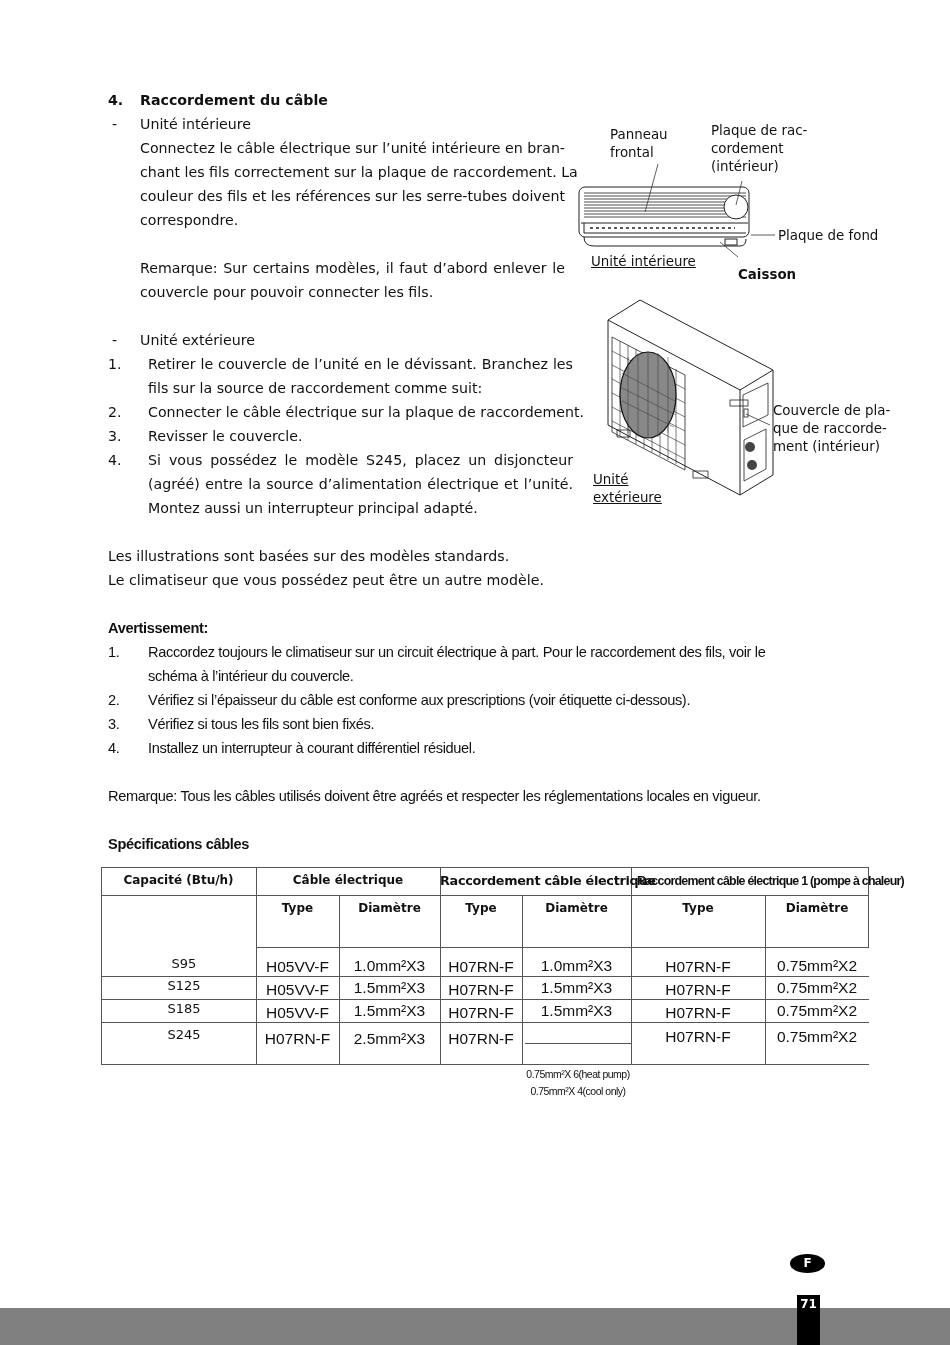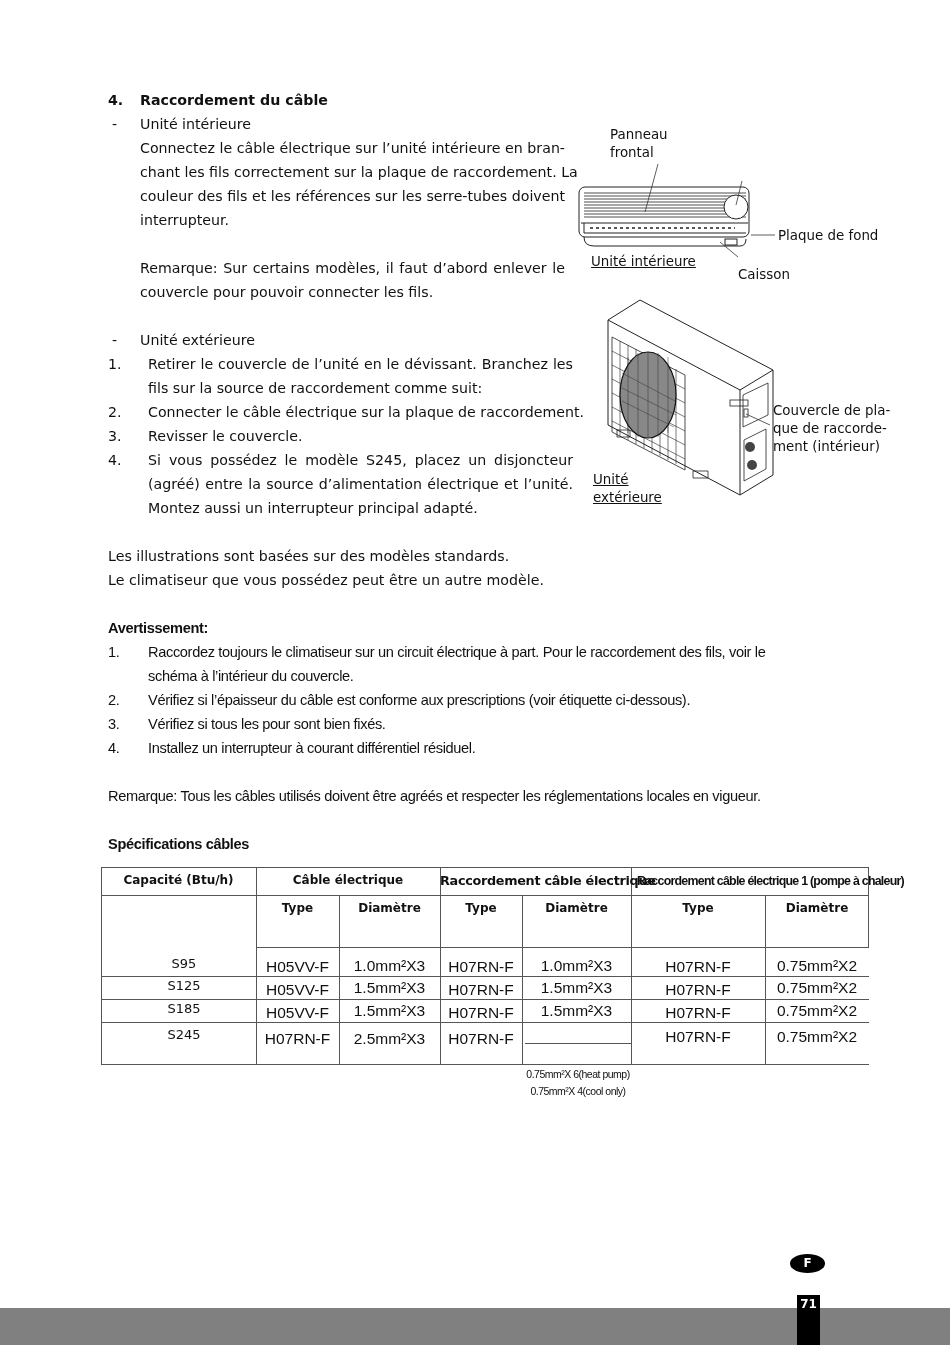--- a/index.html
+++ b/index.html
@@ -35,21 +35,21 @@
 
 <div class="abs txt bold" style="left:108px; top:88px;">4.</div>
 <div class="abs txt bold" style="left:140px; top:88px;">Raccordement du câble</div>
 
 <div class="abs txt" style="left:112px; top:112px;">-</div>
 <div class="abs txt" style="left:140px; top:112px;">Unité intérieure</div>
 <div class="abs txt" style="left:140px; top:136px;">
   <span class="just">Connectez le câble électrique sur l’unité intérieure en bran-</span>
   <span class="just">chant les fils correctement sur la plaque de raccordement. La</span>
   <span class="just">couleur des fils et les références sur les serre-tubes doivent</span>
-  <span style="display:block">interrupteur.</span>
+  <span style="display:block">correspondre.</span>
 </div>
 <div class="abs txt" style="left:140px; top:256px;">
   <span class="just">Remarque: Sur certains modèles, il faut d’abord enlever le</span>
   <span style="display:block">couvercle pour pouvoir connecter les fils.</span>
 </div>
 
 <div class="abs txt" style="left:112px; top:328px;">-</div>
 <div class="abs txt" style="left:140px; top:328px;">Unité extérieure</div>
 
 <div class="txt">
@@ -93,23 +93,28 @@
       <line x1="88" y1="49" x2="75" y2="97"></line>
       <line x1="172" y1="66" x2="166" y2="90"></line>
       <line x1="181" y1="120" x2="205" y2="120"></line>
       <line x1="150" y1="127" x2="168" y2="142"></line>
     </g>
   </svg>
   <div class="lbl" style="left:40px; top:11px;">
     <div>Panneau</div>
     <div>frontal</div>
   </div>
+  <div class="lbl" style="left:141px; top:7px;">
+    <div>Plaque de rac-</div>
+    <div>cordement</div>
+    <div>(intérieur)</div>
+  </div>
   <div class="lbl" style="left:208px; top:112px;">Plaque de fond</div>
   <div class="lbl ul" style="left:21px; top:138px;">Unité intérieure</div>
-  <div class="lbl" style="left:168px; top:151px;">Caisson</div>
+  <div class="lbl" style="left:168px; top:151px;font-weight:bold;">Caisson</div>
 </div>
 
 <div class="abs" style="left:580px; top:295px; width:320px; height:225px;">
   <svg width="320" height="225" viewBox="0 0 320 225">
     <g fill="none" stroke="#222" stroke-width="1">
       <path d="M28 25 L60 5 L193 75 L193 180 L160 200 L28 130 Z"></path>
       <path d="M28 25 L160 95 L193 75"></path>
       <path d="M160 95 L160 200"></path>
 
       <path d="M32 42 L105 80 L105 175 L32 137 Z" stroke-width="0.8"></path>
@@ -148,21 +153,21 @@
   <span class="num" style="top:640px;">1.</span>
   <span class="ind" style="top:640px;">Raccordez toujours le climatiseur sur un circuit électrique à part. Pour le raccordement des fils, voir le</span>
   <span class="ind" style="top:664px;">schéma à l’intérieur du couvercle.</span>
 </div>
 <div class="txt narrow">
   <span class="num" style="top:688px;">2.</span>
   <span class="ind" style="top:688px;">Vérifiez si l’épaisseur du câble est conforme aux prescriptions (voir étiquette ci-dessous).</span>
 </div>
 <div class="txt narrow">
   <span class="num" style="top:712px;">3.</span>
-  <span class="ind" style="top:712px;">Vérifiez si tous les pour sont bien fixés.</span>
+  <span class="ind" style="top:712px;">Vérifiez si tous les fils sont bien fixés.</span>
 </div>
 <div class="txt narrow">
   <span class="num" style="top:736px;">4.</span>
   <span class="ind" style="top:736px;">Installez un interrupteur à courant différentiel résiduel.</span>
 </div>
 <div class="abs txt narrow" style="left:108px; top:784px;">Remarque: Tous les câbles utilisés doivent être agréés et respecter les réglementations locales en vigueur.</div>
 
 <div class="abs txt narrow bold" style="left:108px; top:832px;">Spécifications câbles</div>
 
 <div class="tbl">

